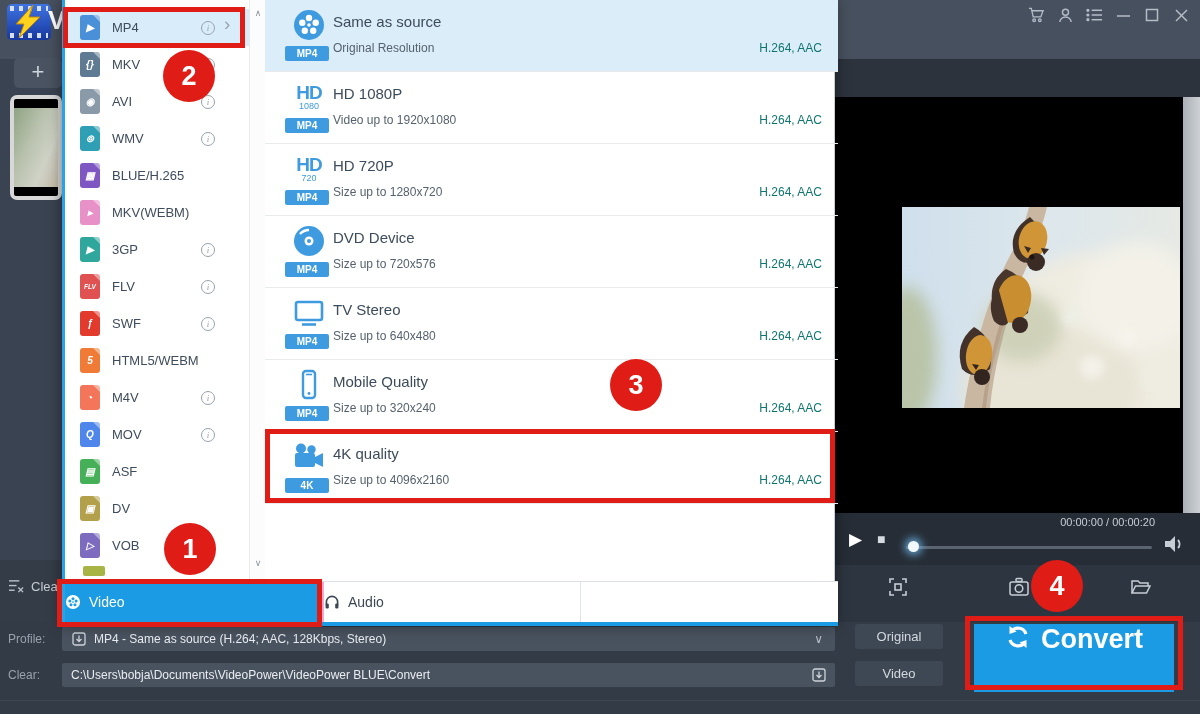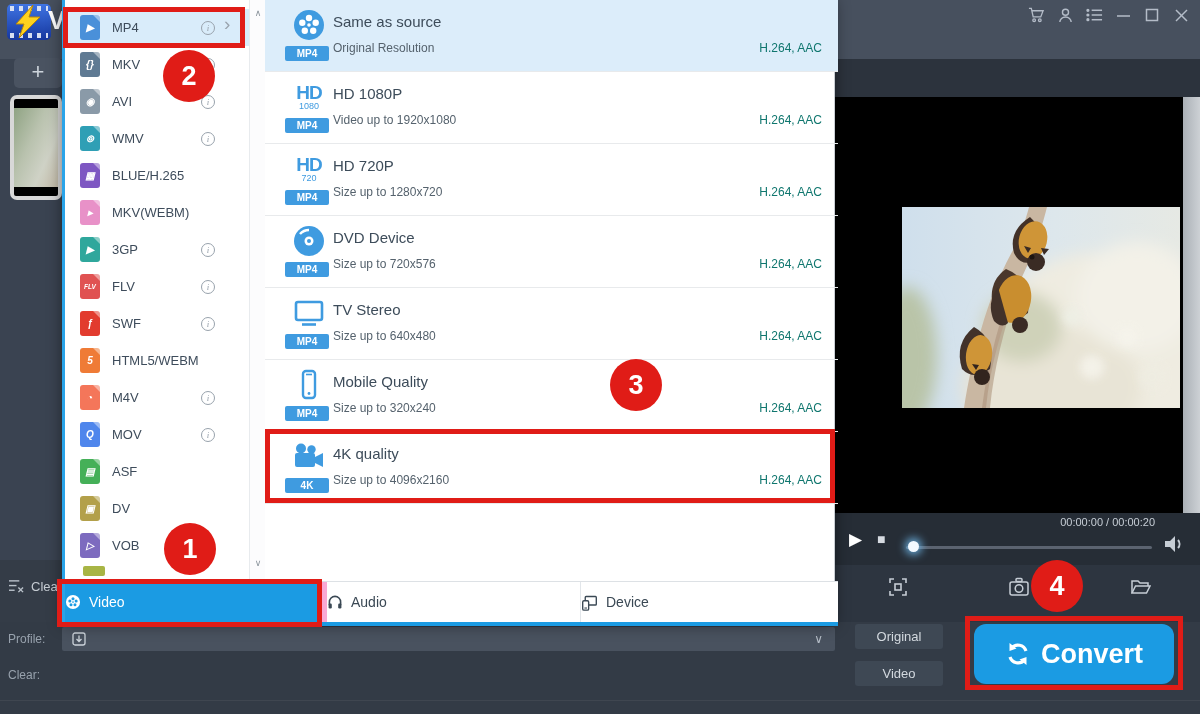--- a/index.html
+++ b/index.html
@@ -78,40 +78,40 @@
   .q-title{position:absolute;left:68px;top:13px;font-size:15px;color:#3d4c5a;}
   .q-sub{position:absolute;left:68px;top:41px;font-size:12px;color:#55626d;}
   .q-codec{position:absolute;right:16px;top:41px;font-size:12px;color:#0f766e;}
   .qhd b{display:block;font-size:19px;font-weight:bold;color:#3f9be0;letter-spacing:-1px;line-height:17px;text-align:left;}
   .qhd em{display:block;font-style:normal;font-size:9px;color:#3f9be0;text-align:center;}
 
   .tabbar{position:absolute;left:0;top:581px;width:773px;height:44px;background:#fff;border-top:1px solid #dde1e5;}
   .tab{position:absolute;top:0;height:40px;display:flex;gap:8px;align-items:center;justify-content:flex-start;
     font-size:14px;color:#3a4854;cursor:pointer;background:#fff;}
   .tab.video{left:0;width:256px;background:#1b9be3;color:#fff;}
-  .tab.audio{left:256px;width:260px;border-left:6px solid #f9a8d4;border-right:1px solid #e2e6ea;}
+  .tab.audio{left:256px;width:260px;border-left:3px solid #f9a8d4;border-right:1px solid #e2e6ea;}
   .tab.device{left:516px;width:257px;}
   .tab-underline{position:absolute;left:0;top:40px;width:773px;height:4px;background:#1b9be3;}
 
   
   .fld-label{font-size:12px;color:#98a2ad;}
   .input{background:#49525f;border-radius:2px;height:24px;color:#e9edf1;font-size:12px;line-height:24px;cursor:text;}
   .profile-input{left:62px;top:627px;width:773px;}
   .profile-input .txt{position:absolute;left:32px;white-space:nowrap;}
   .profile-input .tray{position:absolute;left:10px;top:5px;}
   .profile-input .chev{position:absolute;right:12px;top:0;color:#b6bec8;font-size:12px;cursor:pointer;}
   .output-input{left:62px;top:663px;width:773px;}
   .output-input .txt{position:absolute;left:9px;white-space:nowrap;}
   .output-input .tray{position:absolute;right:9px;top:5px;cursor:pointer;}
   .side-btn{width:88px;height:25px;background:#3e4854;border-radius:3px;color:#d3d9df;
     font-size:13px;text-align:center;line-height:25px;cursor:pointer;}
   .settings-btn{left:855px;top:624px;}
   .open-btn{left:855px;top:661px;}
-  .convert-btn{left:974px;top:624px;width:200px;height:60px;background:#1b9be3;border-radius:12px;
-    display:flex;gap:10px;align-items:center;justify-content:center;cursor:pointer;}
+  .convert-btn{left:974px;top:624px;width:200px;height:68px;background:#1b9be3;border-radius:0;
+    display:flex;gap:10px;align-items:flex-start;justify-content:center;cursor:pointer;}
   .convert-btn span{color:#fff;font-size:27px;font-weight:bold;}
 
   
   .ann{z-index:99;pointer-events:none;}
   .ann-rect{border:5px solid #e01c17;}
   .ann-circle{width:52px;height:52px;border-radius:50%;background:#e01c17;color:#fff;
     font-size:27px;font-weight:bold;text-align:center;line-height:52px;}
   .r-mp4{left:63px;top:7px;width:182px;height:41px;}
   .r-4k{left:265px;top:429px;width:570px;height:74px;}
   .r-tab{left:57px;top:579px;width:265px;height:48px;}
@@ -286,24 +286,34 @@
   <div class="abs divider"></div>
 
   <div class="abs fld-label" style="left:8px;top:632px;">Profile:</div>
   <div class="abs input profile-input">
     <svg class="tray" width="14" height="14" viewBox="0 0 14 14">
       <g stroke="#cdd4db" fill="none" stroke-width="1.3">
           <rect x="1" y="1" width="12" height="12" rx="2"></rect>
           <path d="M7 3.5 V9 M4.5 7 L7 9.5 L9.5 7"></path>
         </g>
     </svg>
+    <span class="txt">MP4 - Same as source (H.264; AAC, 128Kbps, Stereo)</span>
     <span class="chev">∨</span>
   </div>
 
   <div class="abs fld-label" style="left:8px;top:668px;">Clear:</div>
+  <div class="abs input output-input">
+    <span class="txt">C:\Users\bobja\Documents\VideoPower\VideoPower BLUE\Convert</span>
+    <svg class="tray" width="14" height="14" viewBox="0 0 14 14">
+      <g stroke="#cdd4db" fill="none" stroke-width="1.3">
+          <rect x="1" y="1" width="12" height="12" rx="2"></rect>
+          <path d="M7 3.5 V9 M4.5 7 L7 9.5 L9.5 7"></path>
+        </g>
+    </svg>
+  </div>
 
   <div class="abs side-btn settings-btn">Original</div>
   <div class="abs side-btn open-btn">Video</div>
   <div class="abs convert-btn">
     <svg width="26" height="26" viewBox="0 0 26 26">
       <path d="M21 10 a8.5 8.5 0 0 0 -14.5 -3" stroke="#fff" stroke-width="3.2" fill="none"></path>
       <polygon points="4.5,2 4.5,10 11.5,7.5" fill="#fff"></polygon>
       <path d="M5 16 a8.5 8.5 0 0 0 14.5 3" stroke="#fff" stroke-width="3.2" fill="none"></path>
       <polygon points="21.5,24 21.5,16 14.5,18.5" fill="#fff"></polygon>
     </svg>
@@ -532,28 +542,20 @@
         <span>Video</span>
       </div>
       <div class="tab audio">
         <svg width="16" height="16" viewBox="0 0 20 20">
             <path d="M3 14 v-4 a7 7 0 0 1 14 0 v4" stroke="#3a4854" stroke-width="2" fill="none"></path>
             <rect x="2" y="12" width="4" height="6" rx="1.5" fill="#3a4854"></rect>
             <rect x="14" y="12" width="4" height="6" rx="1.5" fill="#3a4854"></rect>
           </svg>
         <span>Audio</span>
       </div>
-      <div class="tab device">
-        <svg width="17" height="17" viewBox="0 0 20 20">
-            <rect x="5" y="3" width="13" height="10" rx="1" stroke="#3a4854" stroke-width="1.6" fill="none"></rect>
-            <rect x="2" y="8" width="7" height="11" rx="1.5" stroke="#3a4854" stroke-width="1.6" fill="#fff"></rect>
-            <line x1="4" y1="16.5" x2="7" y2="16.5" stroke="#3a4854" stroke-width="1.3"></line>
-          </svg>
-        <span>Device</span>
-      </div>
       <div class="tab-underline"></div>
     </div>
   </div>
 
   <div class="abs ann ann-rect r-mp4"></div>
   <div class="abs ann ann-rect r-4k"></div>
   <div class="abs ann ann-rect r-tab"></div>
   <div class="abs ann ann-rect r-convert"></div>
   <div class="abs ann ann-circle c1">1</div>
   <div class="abs ann ann-circle c2">2</div>

